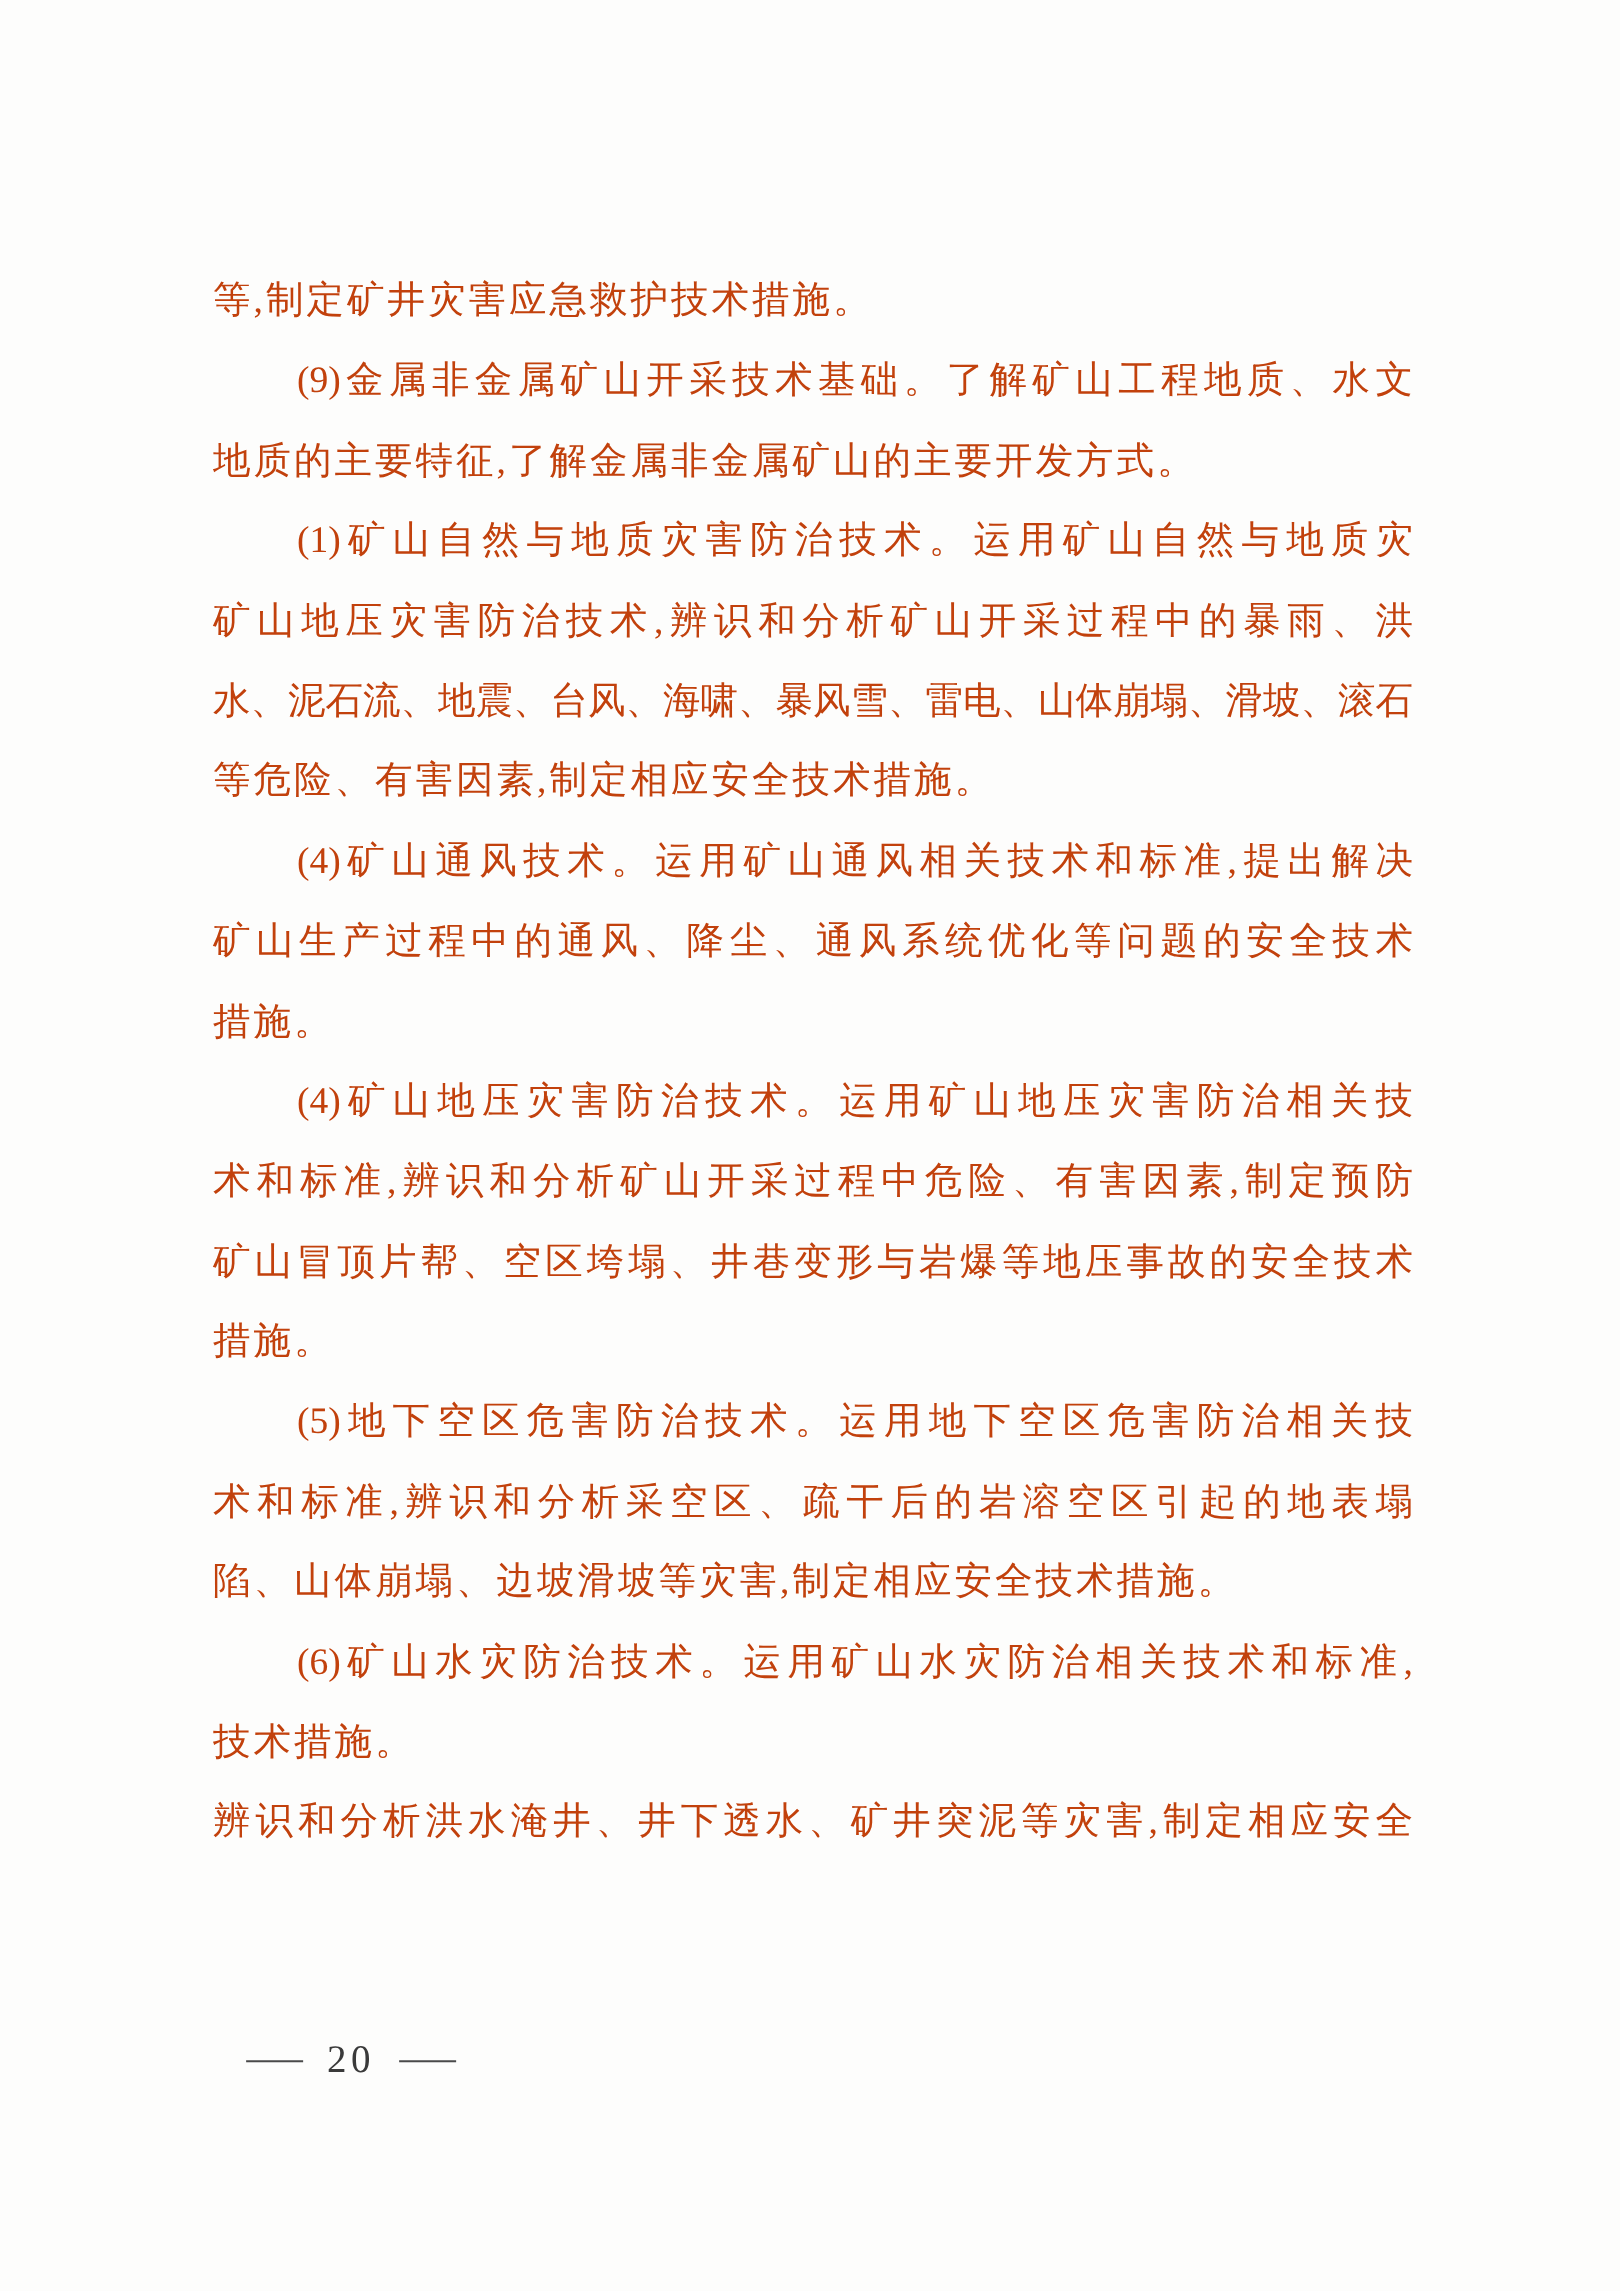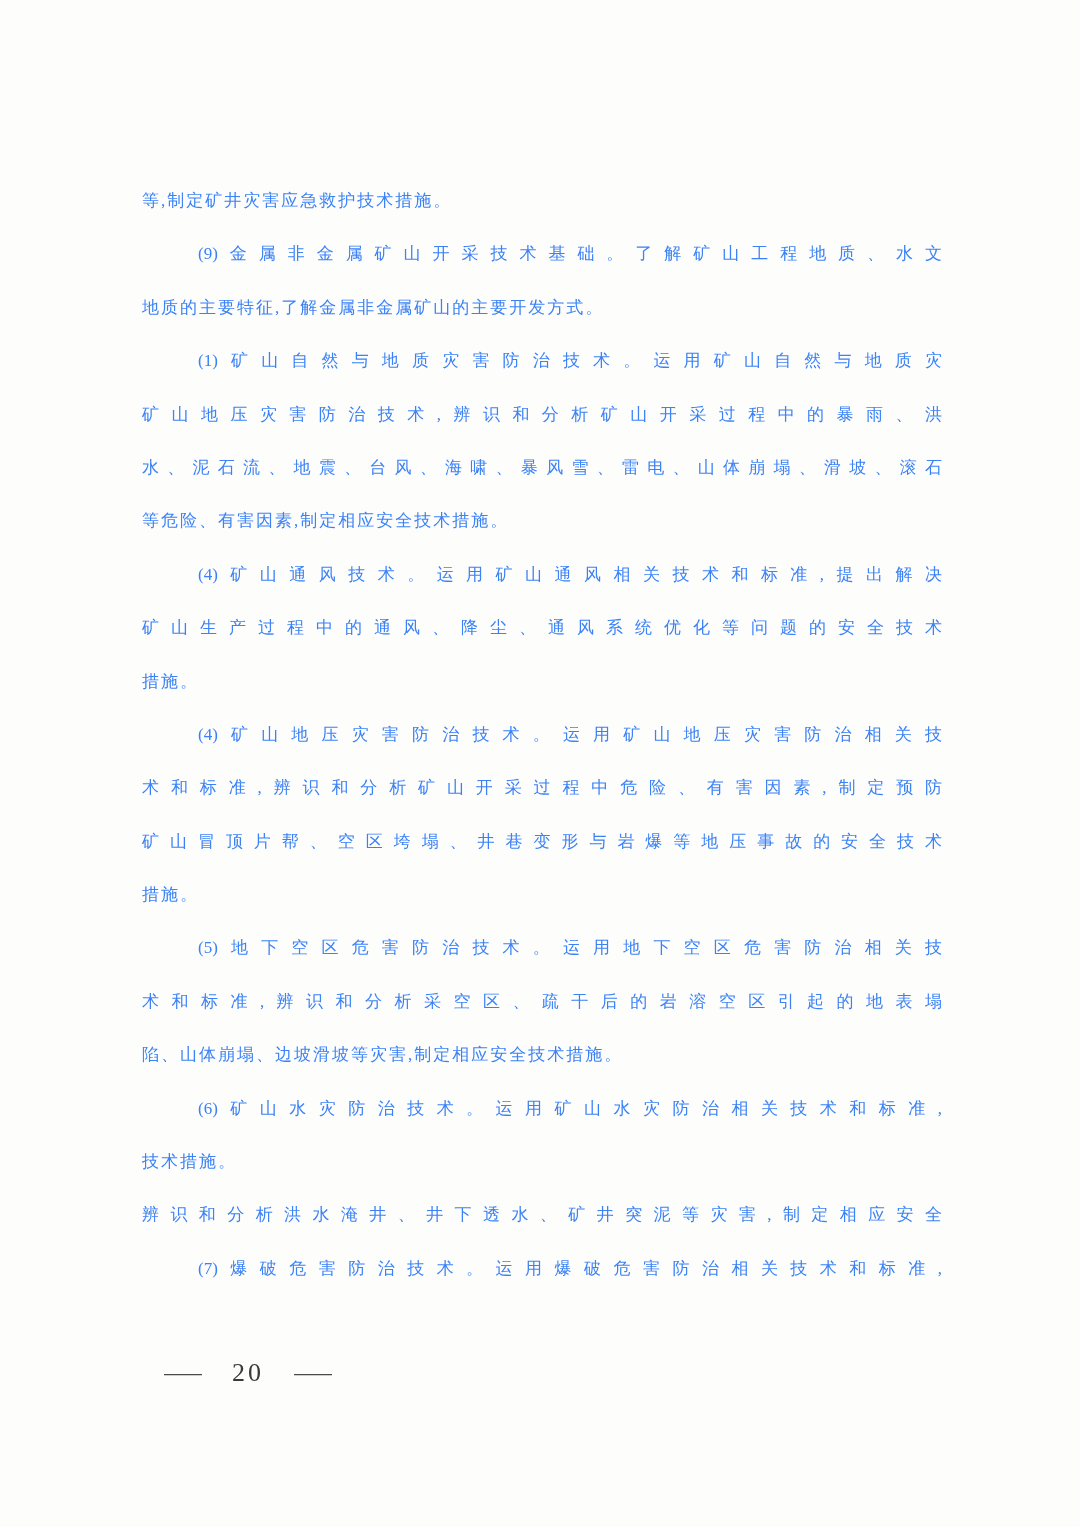--- a/index.html
+++ b/index.html
@@ -18,24 +18,24 @@
   }
   .text-block {
     position: absolute;
     left: 142px;
     top: 174px;
     width: 800px;
   }
   .line {
     height: 53.4px;
     line-height: 53.4px;
-    font-size: 17px;
+    font-size: 25px;
     letter-spacing: 2px;
     white-space: nowrap;
-    color: #3b82f6;
+    color: #c2410c;
   }
   .line.indent {
     padding-left: 56px;
   }
   .line.justify {
     white-space: normal;
     text-align: justify;
     text-align-last: justify;
     letter-spacing: 0;
   }
@@ -52,21 +52,21 @@
   .footer .dash {
     display: inline-block;
     width: 46px;
     text-align: center;
     letter-spacing: 0;
     transform: scaleX(1.5);
     color: #4a4a4a;
   }
   .footer .page-num {
     display: inline-block;
-    margin: 0 26px;
+    margin: 0 12px;
     font-size: 26px;
     letter-spacing: 3px;
     color: #3a3a3a;
   }
 </style>
 </head>
 <body>
 
 <div class="page">
   <div class="text-block" id="lines-container">
@@ -83,20 +83,19 @@
       <div class="line indent justify">(4)矿山地压灾害防治技术。运用矿山地压灾害防治相关技</div>
       <div class="line justify">术和标准,辨识和分析矿山开采过程中危险、有害因素,制定预防</div>
       <div class="line justify">矿山冒顶片帮、空区垮塌、井巷变形与岩爆等地压事故的安全技术</div>
       <div class="line">措施。</div>
       <div class="line indent justify">(5)地下空区危害防治技术。运用地下空区危害防治相关技</div>
       <div class="line justify">术和标准,辨识和分析采空区、疏干后的岩溶空区引起的地表塌</div>
       <div class="line">陷、山体崩塌、边坡滑坡等灾害,制定相应安全技术措施。</div>
       <div class="line indent justify">(6)矿山水灾防治技术。运用矿山水灾防治相关技术和标准,</div>
       <div class="line">技术措施。</div>
       <div class="line justify">辨识和分析洪水淹井、井下透水、矿井突泥等灾害,制定相应安全</div>
-      <div class="line indent justify">(7)爆破危害防治技术。运用爆破危害防治相关技术和标准,</div>
     </div>
   <div class="footer">
     <span class="dash">—</span>
     <span class="page-num">20</span>
     <span class="dash">—</span>
   </div>
 </div>
 
 </body></html>

